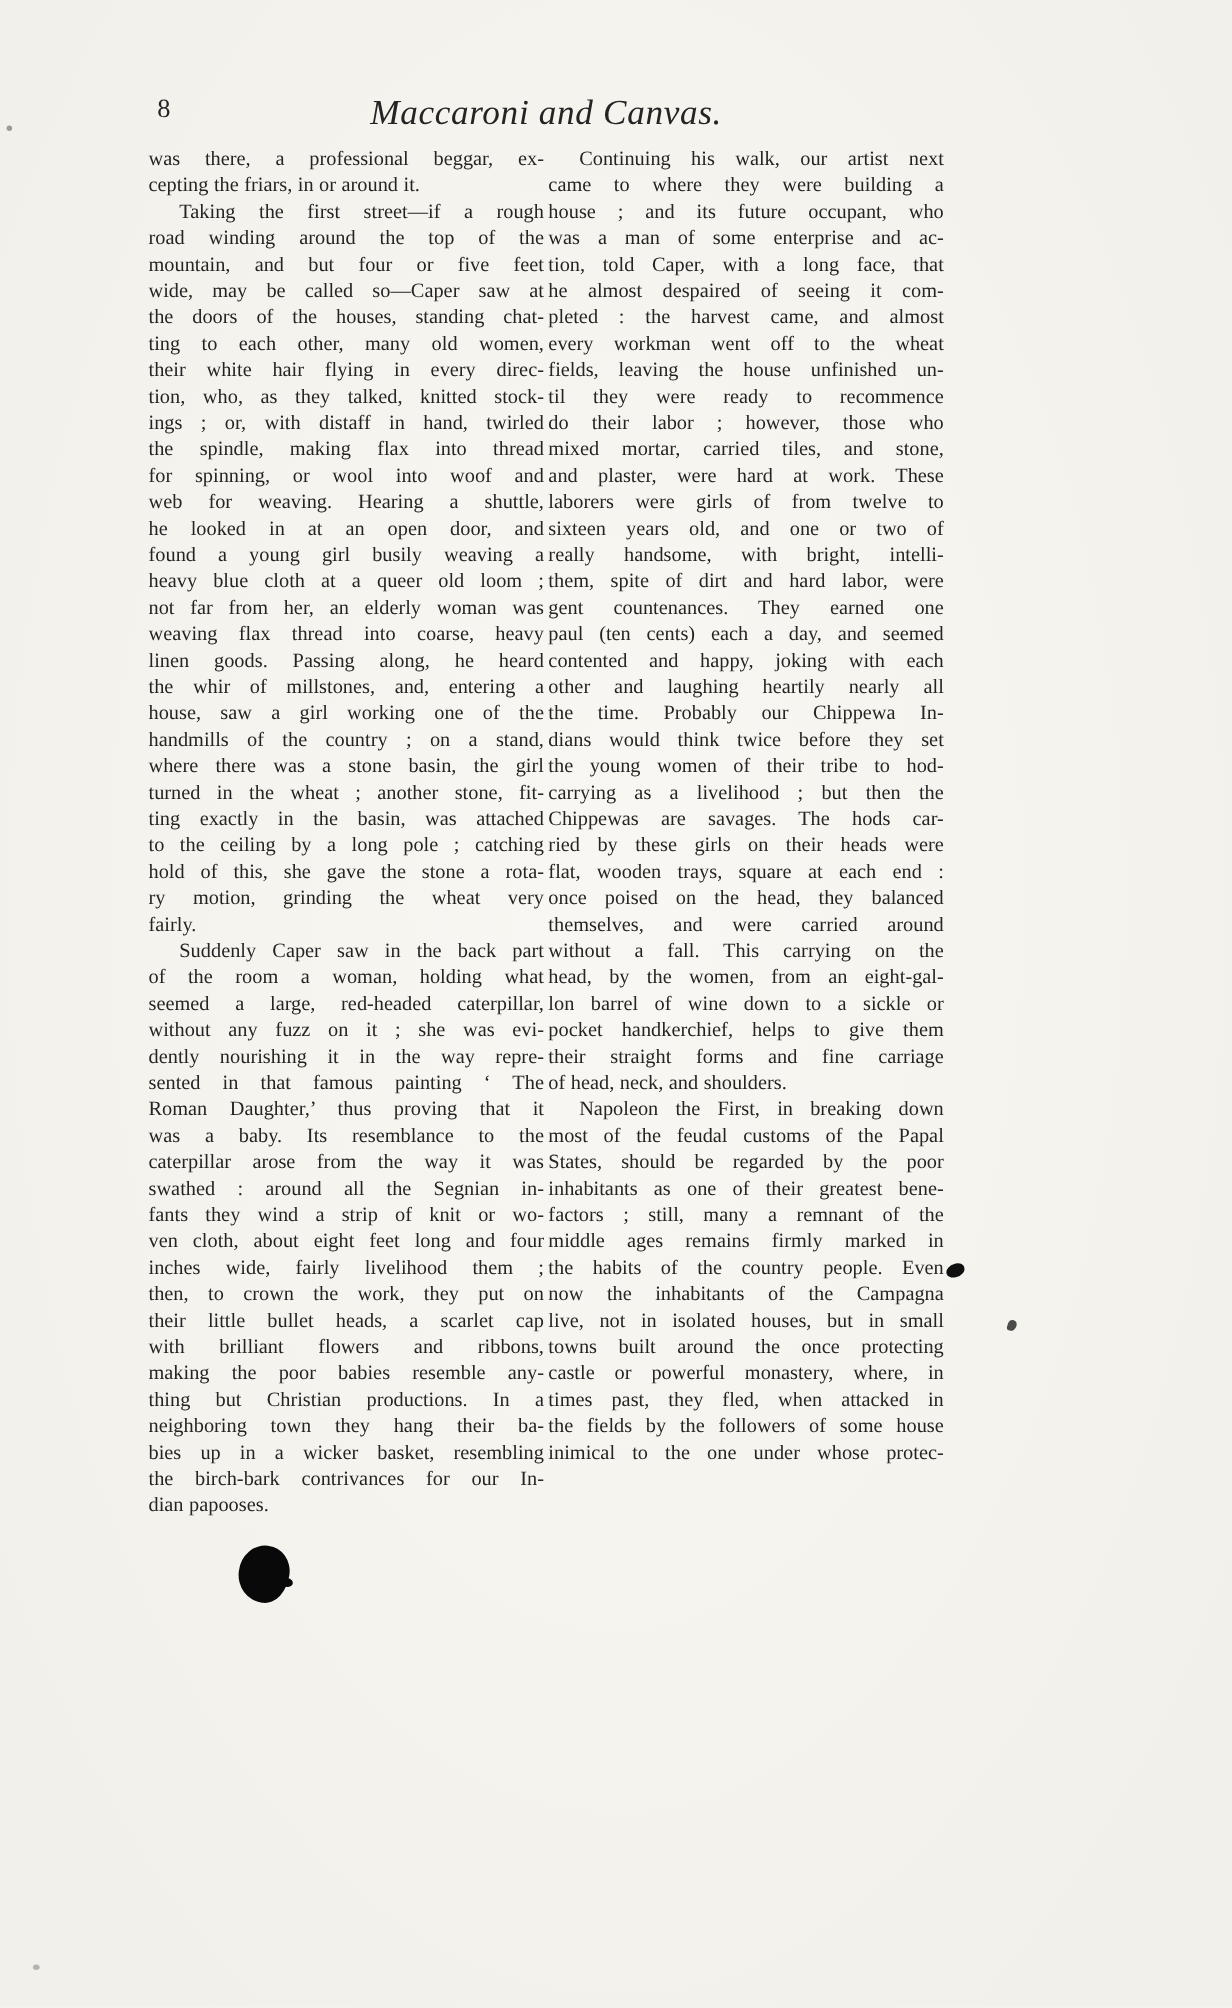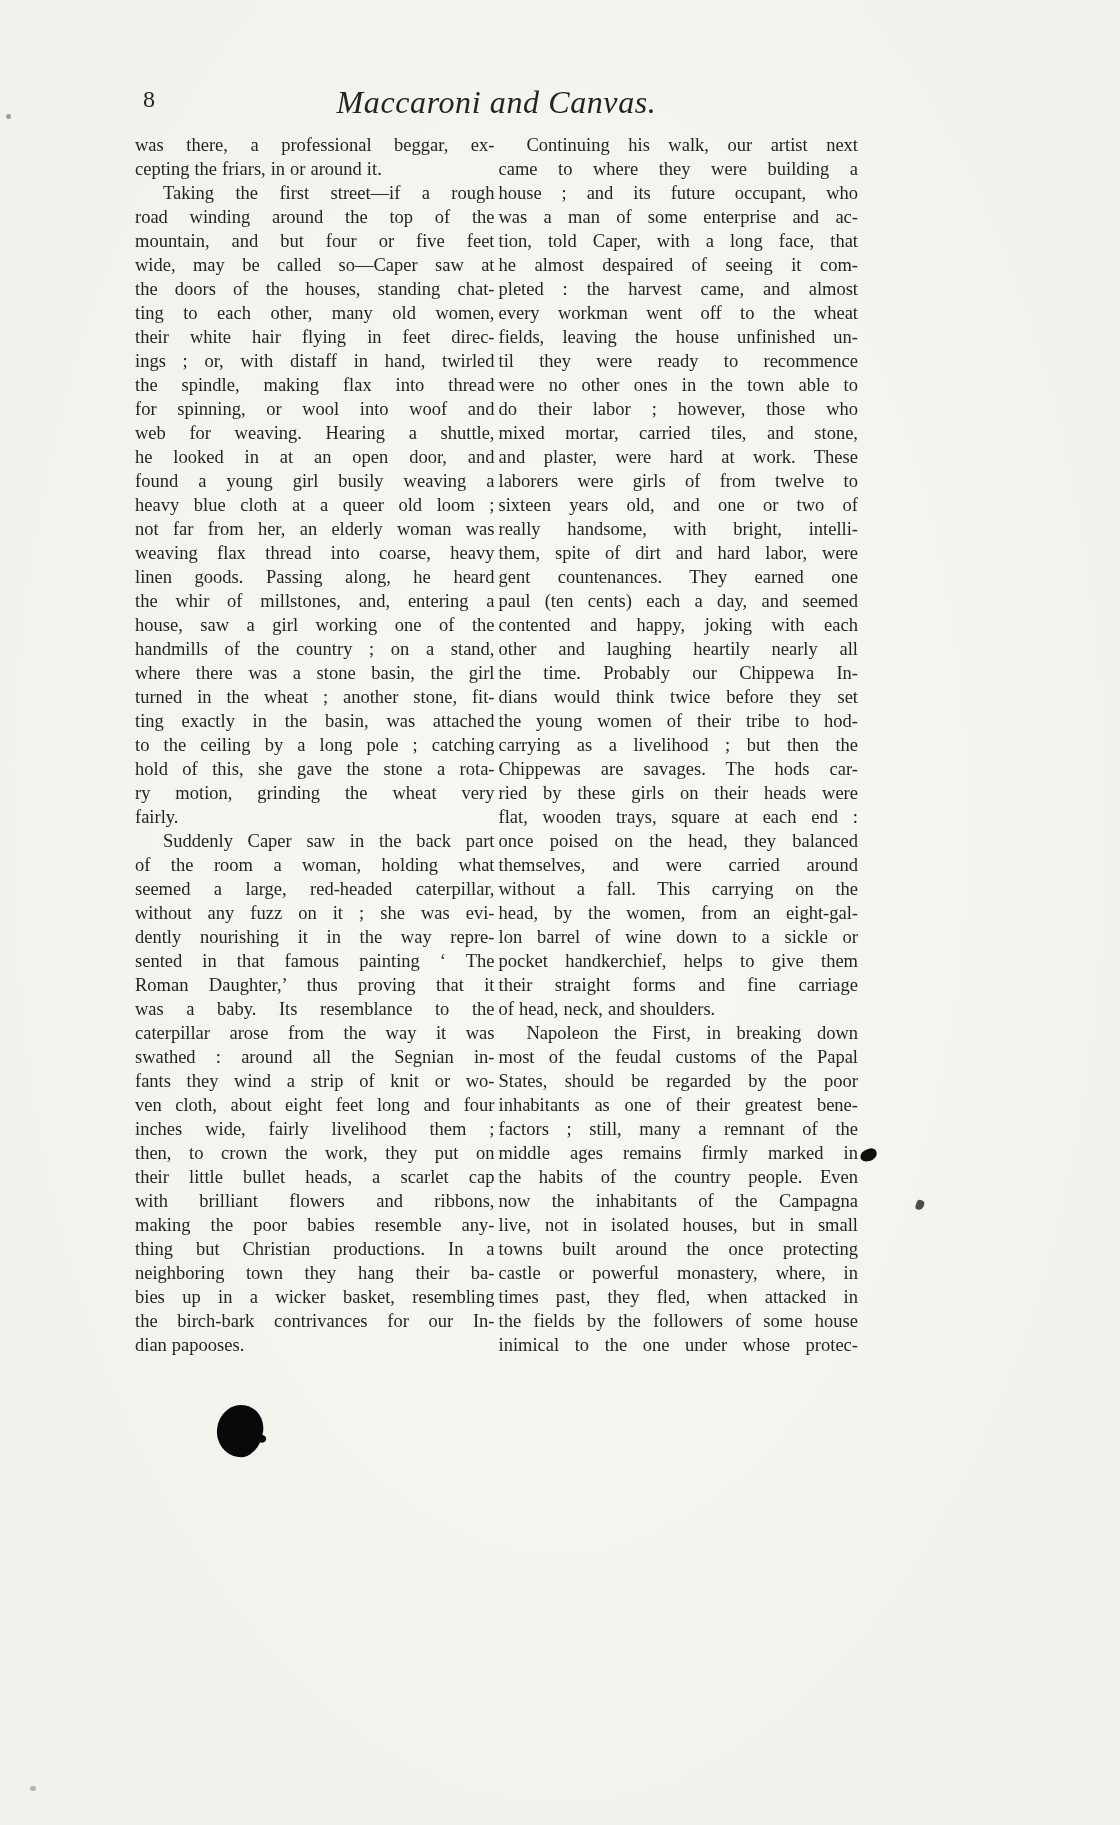--- a/index.html
+++ b/index.html
@@ -132,21 +132,22 @@
   <main class="columns">
     <div class="column" id="col-left">
         <div class="line">was there, a professional beggar, ex-</div>
         <div class="line last">cepting the friars, in or around it.</div>
         <div class="line indent">Taking the first street—if a rough</div>
         <div class="line">road winding around the top of the</div>
         <div class="line">mountain, and but four or five feet</div>
         <div class="line">wide, may be called so—Caper saw at</div>
         <div class="line">the doors of the houses, standing chat-</div>
         <div class="line">ting to each other, many old women,</div>
-        <div class="line">their white hair flying in feet direc-</div>
+        <div class="line">their white hair flying in every direc-</div>
+        <div class="line">tion, who, as they talked, knitted stock-</div>
         <div class="line">ings ; or, with distaff in hand, twirled</div>
         <div class="line">the spindle, making flax into thread</div>
         <div class="line">for spinning, or wool into woof and</div>
         <div class="line">web for weaving.  Hearing a shuttle,</div>
         <div class="line">he looked in at an open door, and</div>
         <div class="line">found a young girl busily weaving a</div>
         <div class="line">heavy blue cloth at a queer old loom ;</div>
         <div class="line">not far from her, an elderly woman was</div>
         <div class="line">weaving flax thread into coarse, heavy</div>
         <div class="line">linen goods.  Passing along, he heard</div>
@@ -187,21 +188,20 @@
         <div class="line indent">Continuing his walk, our artist next</div>
         <div class="line">came to where they were building a</div>
         <div class="line">house ; and its future occupant, who</div>
         <div class="line">was a man of some enterprise and ac-</div>
         <div class="line">tion, told Caper, with a long face, that</div>
         <div class="line">he almost despaired of seeing it com-</div>
         <div class="line">pleted : the harvest came, and almost</div>
         <div class="line">every workman went off to the wheat</div>
         <div class="line">fields, leaving the house unfinished un-</div>
         <div class="line">til they were ready to recommence</div>
-        <div class="line">were no other ones in the town able to</div>
         <div class="line">do their labor ; however, those who</div>
         <div class="line">mixed mortar, carried tiles, and stone,</div>
         <div class="line">and plaster, were hard at work.  These</div>
         <div class="line">laborers were girls of from twelve to</div>
         <div class="line">sixteen years old, and one or two of</div>
         <div class="line">really handsome, with bright, intelli-</div>
         <div class="line">them, spite of dirt and hard labor, were</div>
         <div class="line">gent countenances.  They earned one</div>
         <div class="line">paul (ten cents) each a day, and seemed</div>
         <div class="line">contented and happy, joking with each</div>

